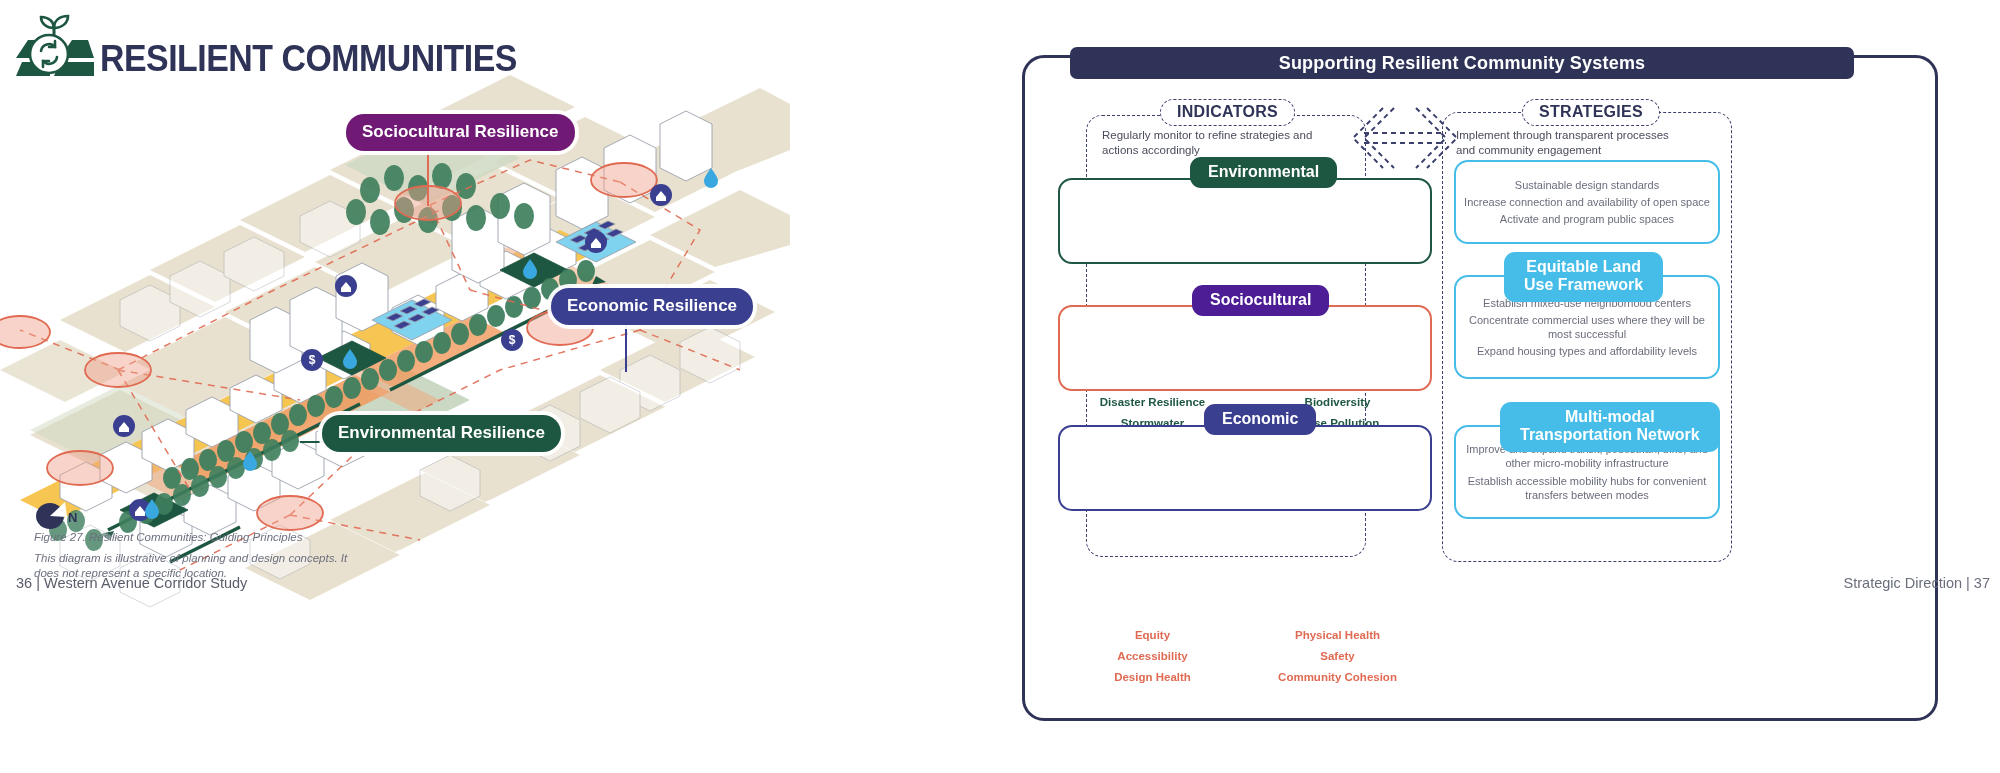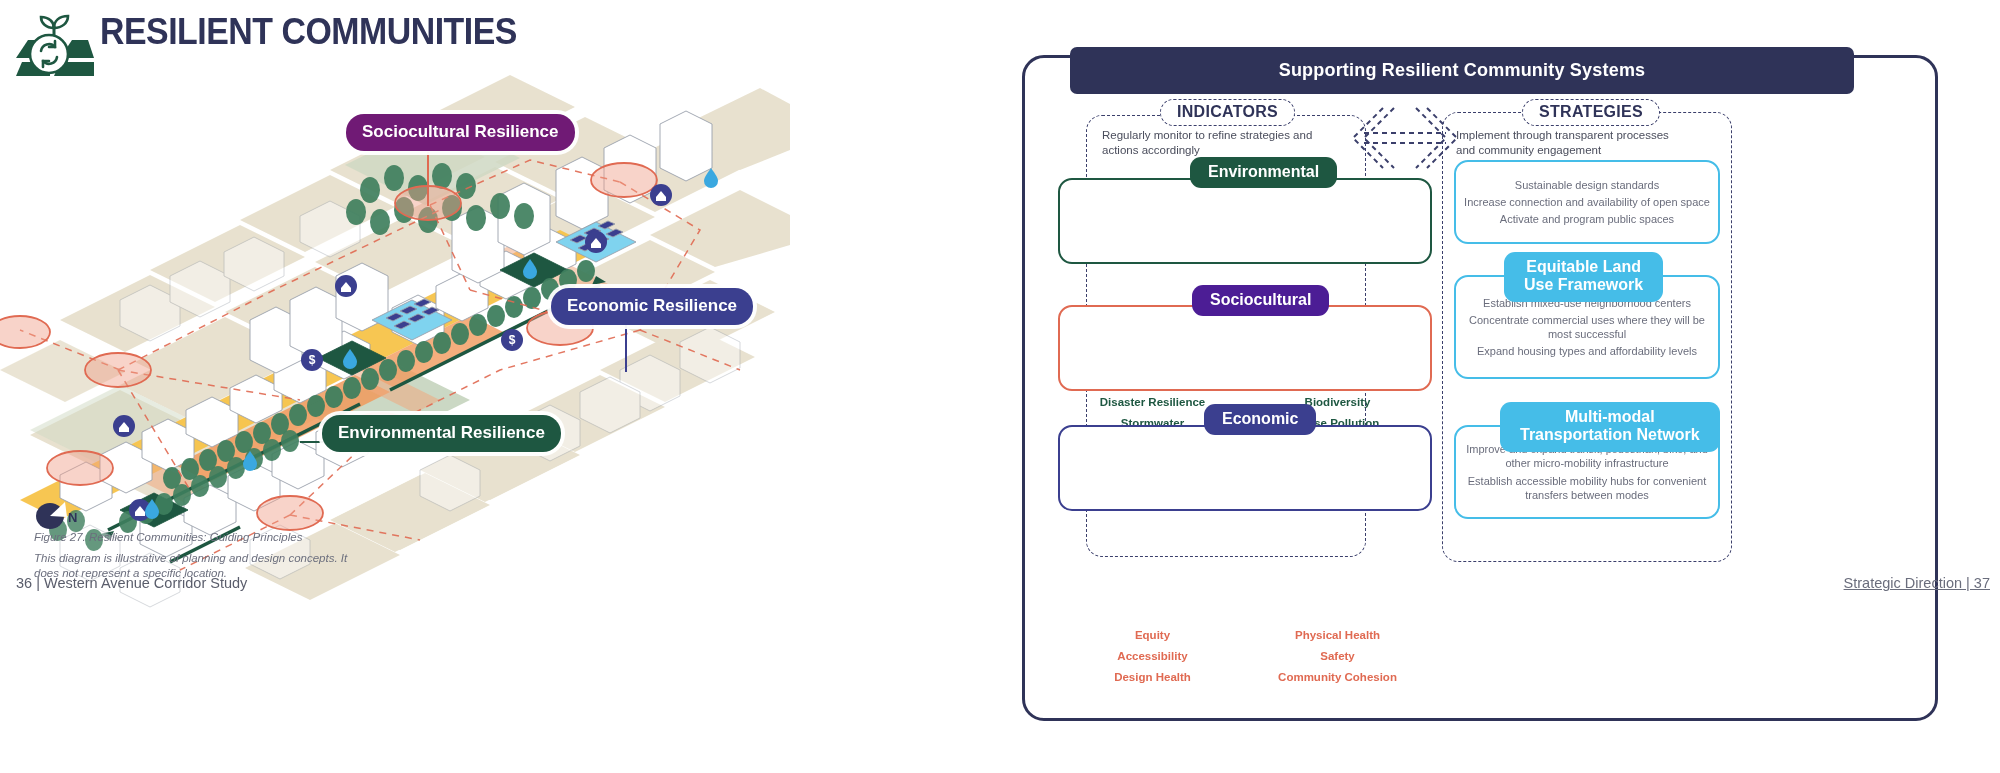--- a/index.html
+++ b/index.html
@@ -3,21 +3,21 @@
 <meta charset="utf-8">
 <style>
   html,body{margin:0;padding:0;background:#ffffff;}
   body{width:2000px;height:773px;position:relative;overflow:hidden;
        font-family:"Liberation Sans", sans-serif;-webkit-font-smoothing:antialiased;}
 
   
   #left-page{position:absolute;left:0;top:0;width:1010px;height:773px;}
 
   
-  #logo{position:absolute;left:16px;top:14px;display:flex;gap:6px;}
+  #logo{position:absolute;left:16px;top:14px;display:flex;align-items:flex-end;gap:6px;}
   #logo-mark{width:78px;height:66px;position:relative;}
   #logo-word{font-family:"Liberation Sans", sans-serif;font-weight:bold;font-size:36px;
      letter-spacing:-.5px;color:#2f3358;line-height:1;transform:scaleX(.94);transform-origin:left bottom;
      padding-bottom:3px;}
 
   
   #iso{position:absolute;left:0;top:70px;width:790px;height:540px;}
   #iso svg{display:block;}
 
   
@@ -33,21 +33,21 @@
       font-size:11.5px;font-style:italic;line-height:1.35;}
   #caption .cap-title{margin-bottom:5px;}
   #footer-left{position:absolute;left:16px;top:575px;font-size:14.5px;color:#5a5d6b;}
 
   
   #right-page{position:absolute;left:1010px;top:0;width:990px;height:773px;}
 
   #outer-card{position:absolute;left:12px;top:55px;width:910px;height:660px;
      border:3px solid #2f3358;border-radius:22px;background:#fff;}
 
-  #banner{position:absolute;left:60px;top:47px;width:784px;height:47px;background:#2f3358;
+  #banner{position:absolute;left:60px;top:47px;width:784px;height:32px;background:#2f3358;
      border-radius:7px;display:flex;align-items:center;justify-content:center;}
   #banner span{color:#fff;font-weight:bold;font-size:18px;letter-spacing:.2px;}
 
   
   .dash-col{position:absolute;border:1.6px dashed #3b3f6b;border-radius:16px;}
   #col-ind{left:76px;top:115px;width:278px;height:440px;}
   #col-str{left:432px;top:112px;width:288px;height:448px;}
 
   .col-cap{position:absolute;background:#fff;border:1.6px dashed #3b3f6b;border-radius:14px;
      padding:3px 16px 4px;font-weight:bold;font-size:16px;color:#2f3358;letter-spacing:.3px;
@@ -87,21 +87,21 @@
      font-size:16px;text-align:center;line-height:1.15;padding:6px 20px 7px;white-space:nowrap;z-index:3;}
   .str-line{font-size:11px;color:#6a6d7c;text-align:center;line-height:1.28;}
 
   #box-prd{left:444px;top:160px;width:262px;height:80px;}
   #tab-prd{left:492px;top:140px;}
   #box-eluf{left:444px;top:275px;width:262px;height:100px;}
   #tab-eluf{left:494px;top:252px;}
   #box-mmtn{left:444px;top:425px;width:262px;height:90px;}
   #tab-mmtn{left:490px;top:402px;}
 
-  #footer-right{position:absolute;right:10px;top:575px;font-size:14.5px;color:#6a6d7c;text-decoration:underline;}
+  #footer-right{position:absolute;right:10px;top:575px;font-size:14.5px;color:#6a6d7c;}
 </style>
 </head>
 <body>
 
 <div id="left-page">
 
   <div id="logo">
     <div id="logo-mark">
       <svg width="78" height="66" viewBox="0 0 78 66">
         <g fill="none" stroke="#1e5741" stroke-width="3">

